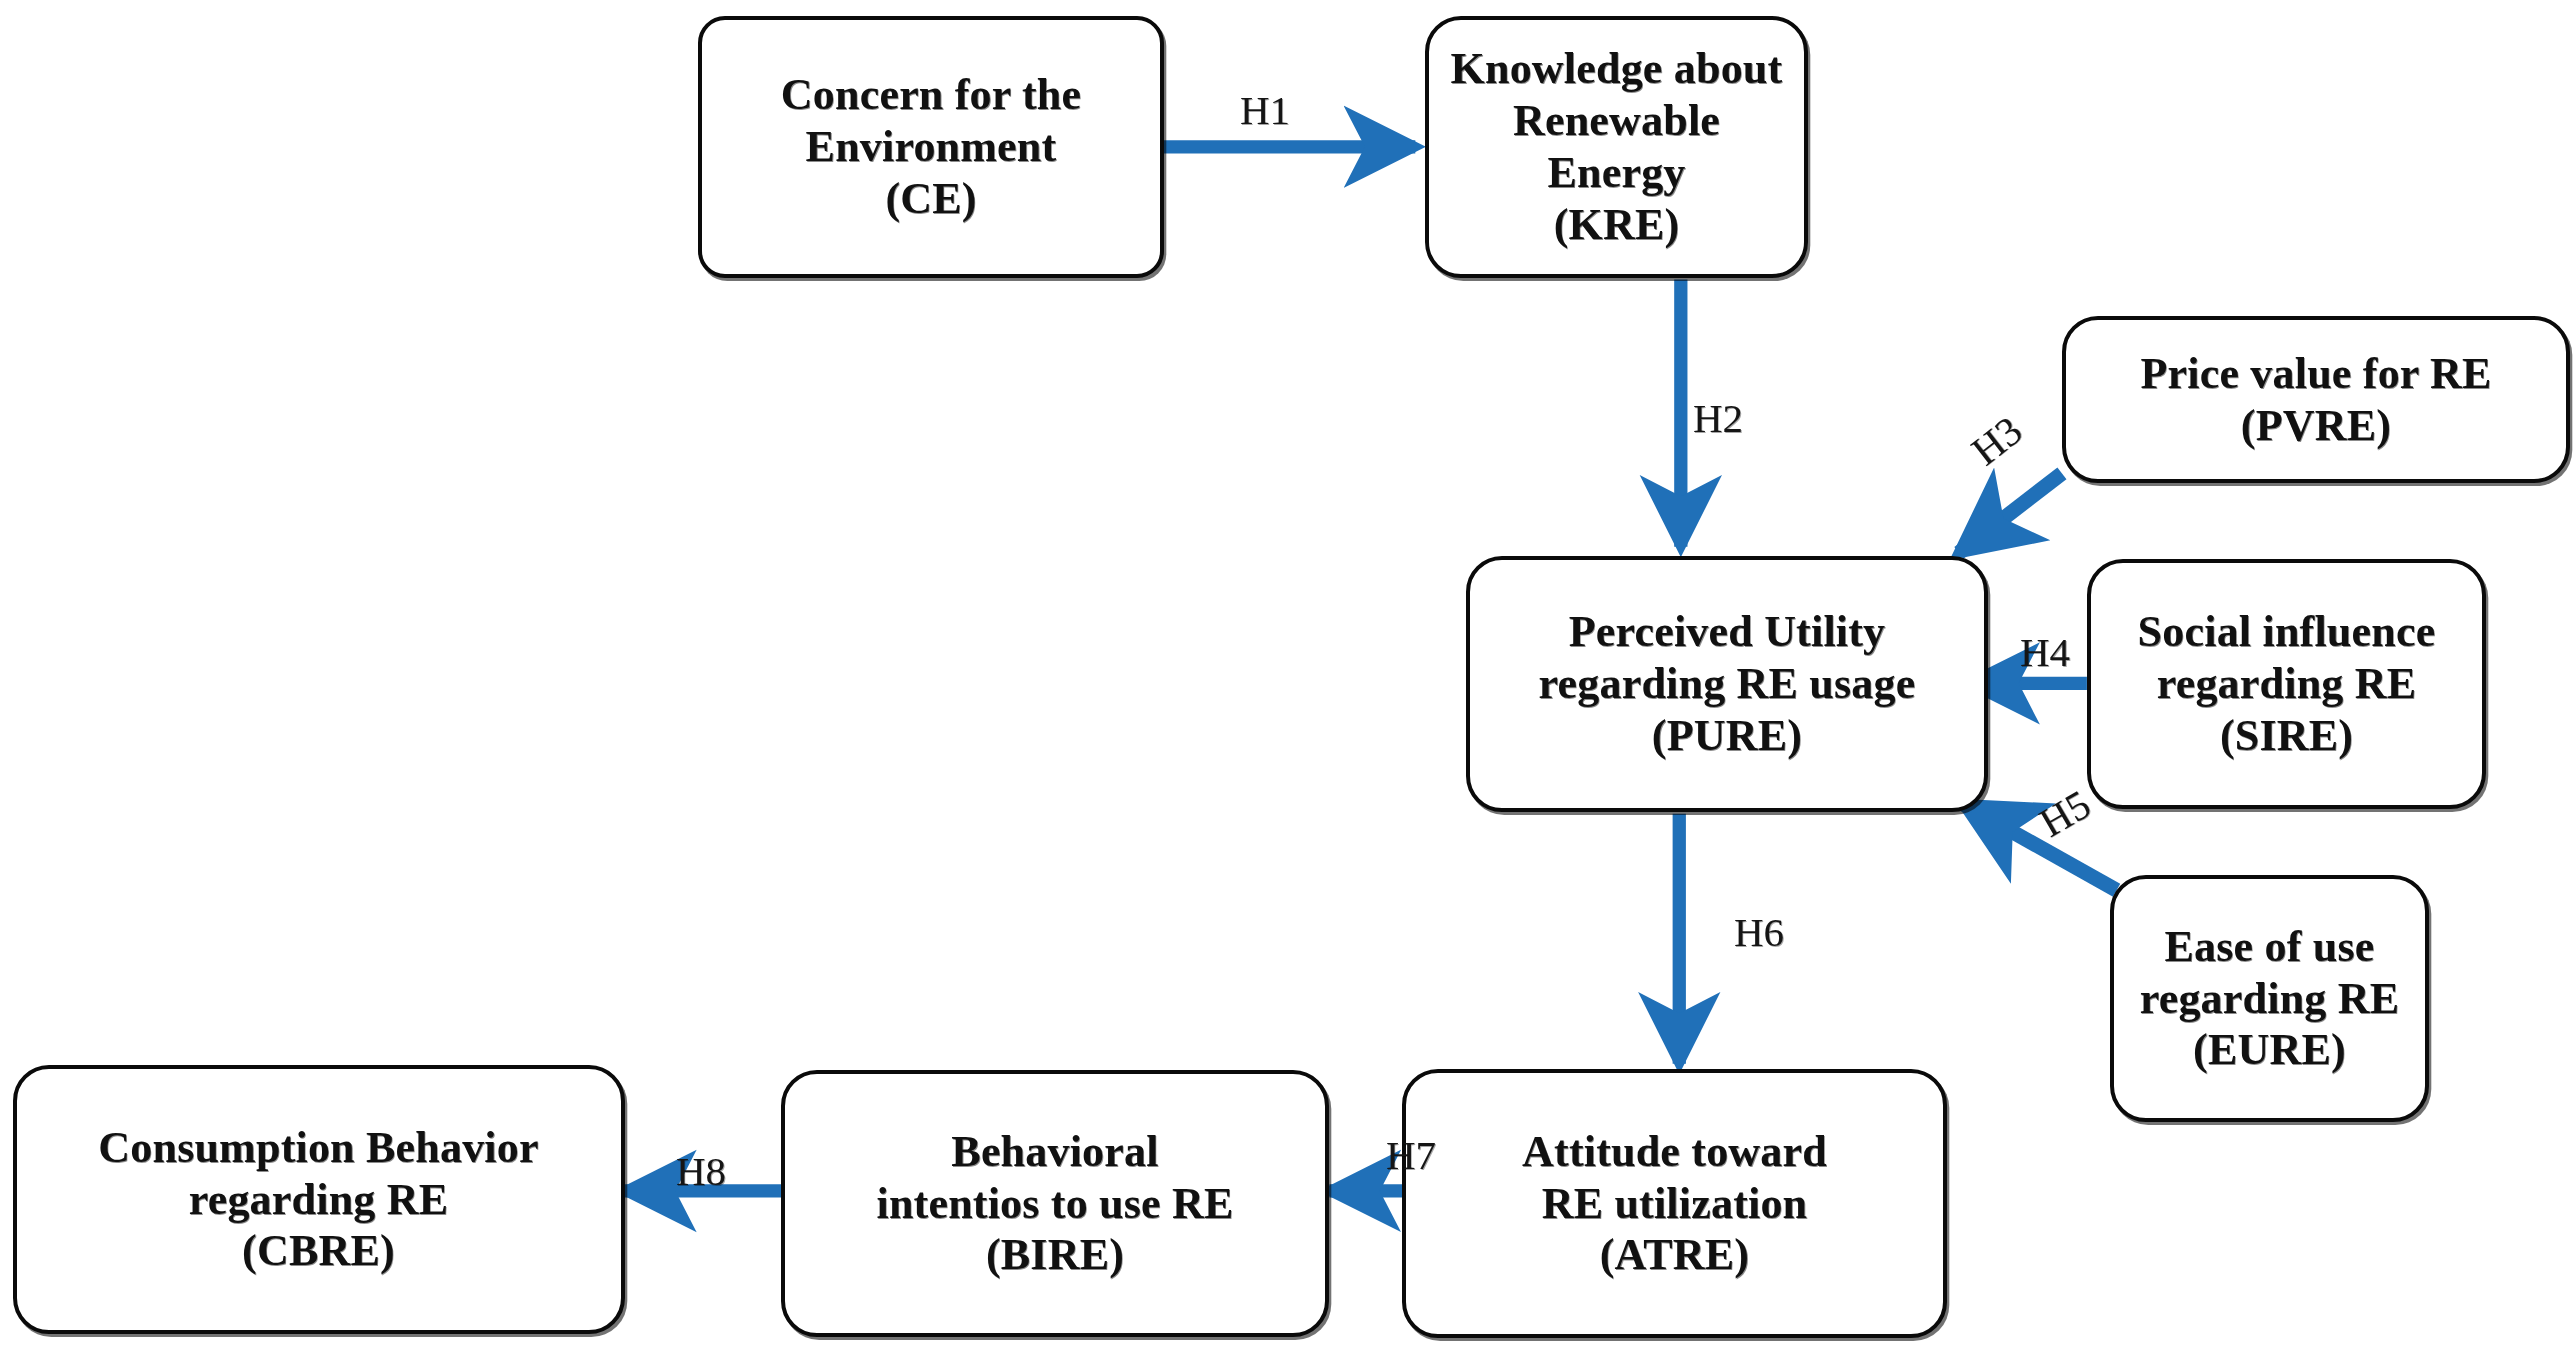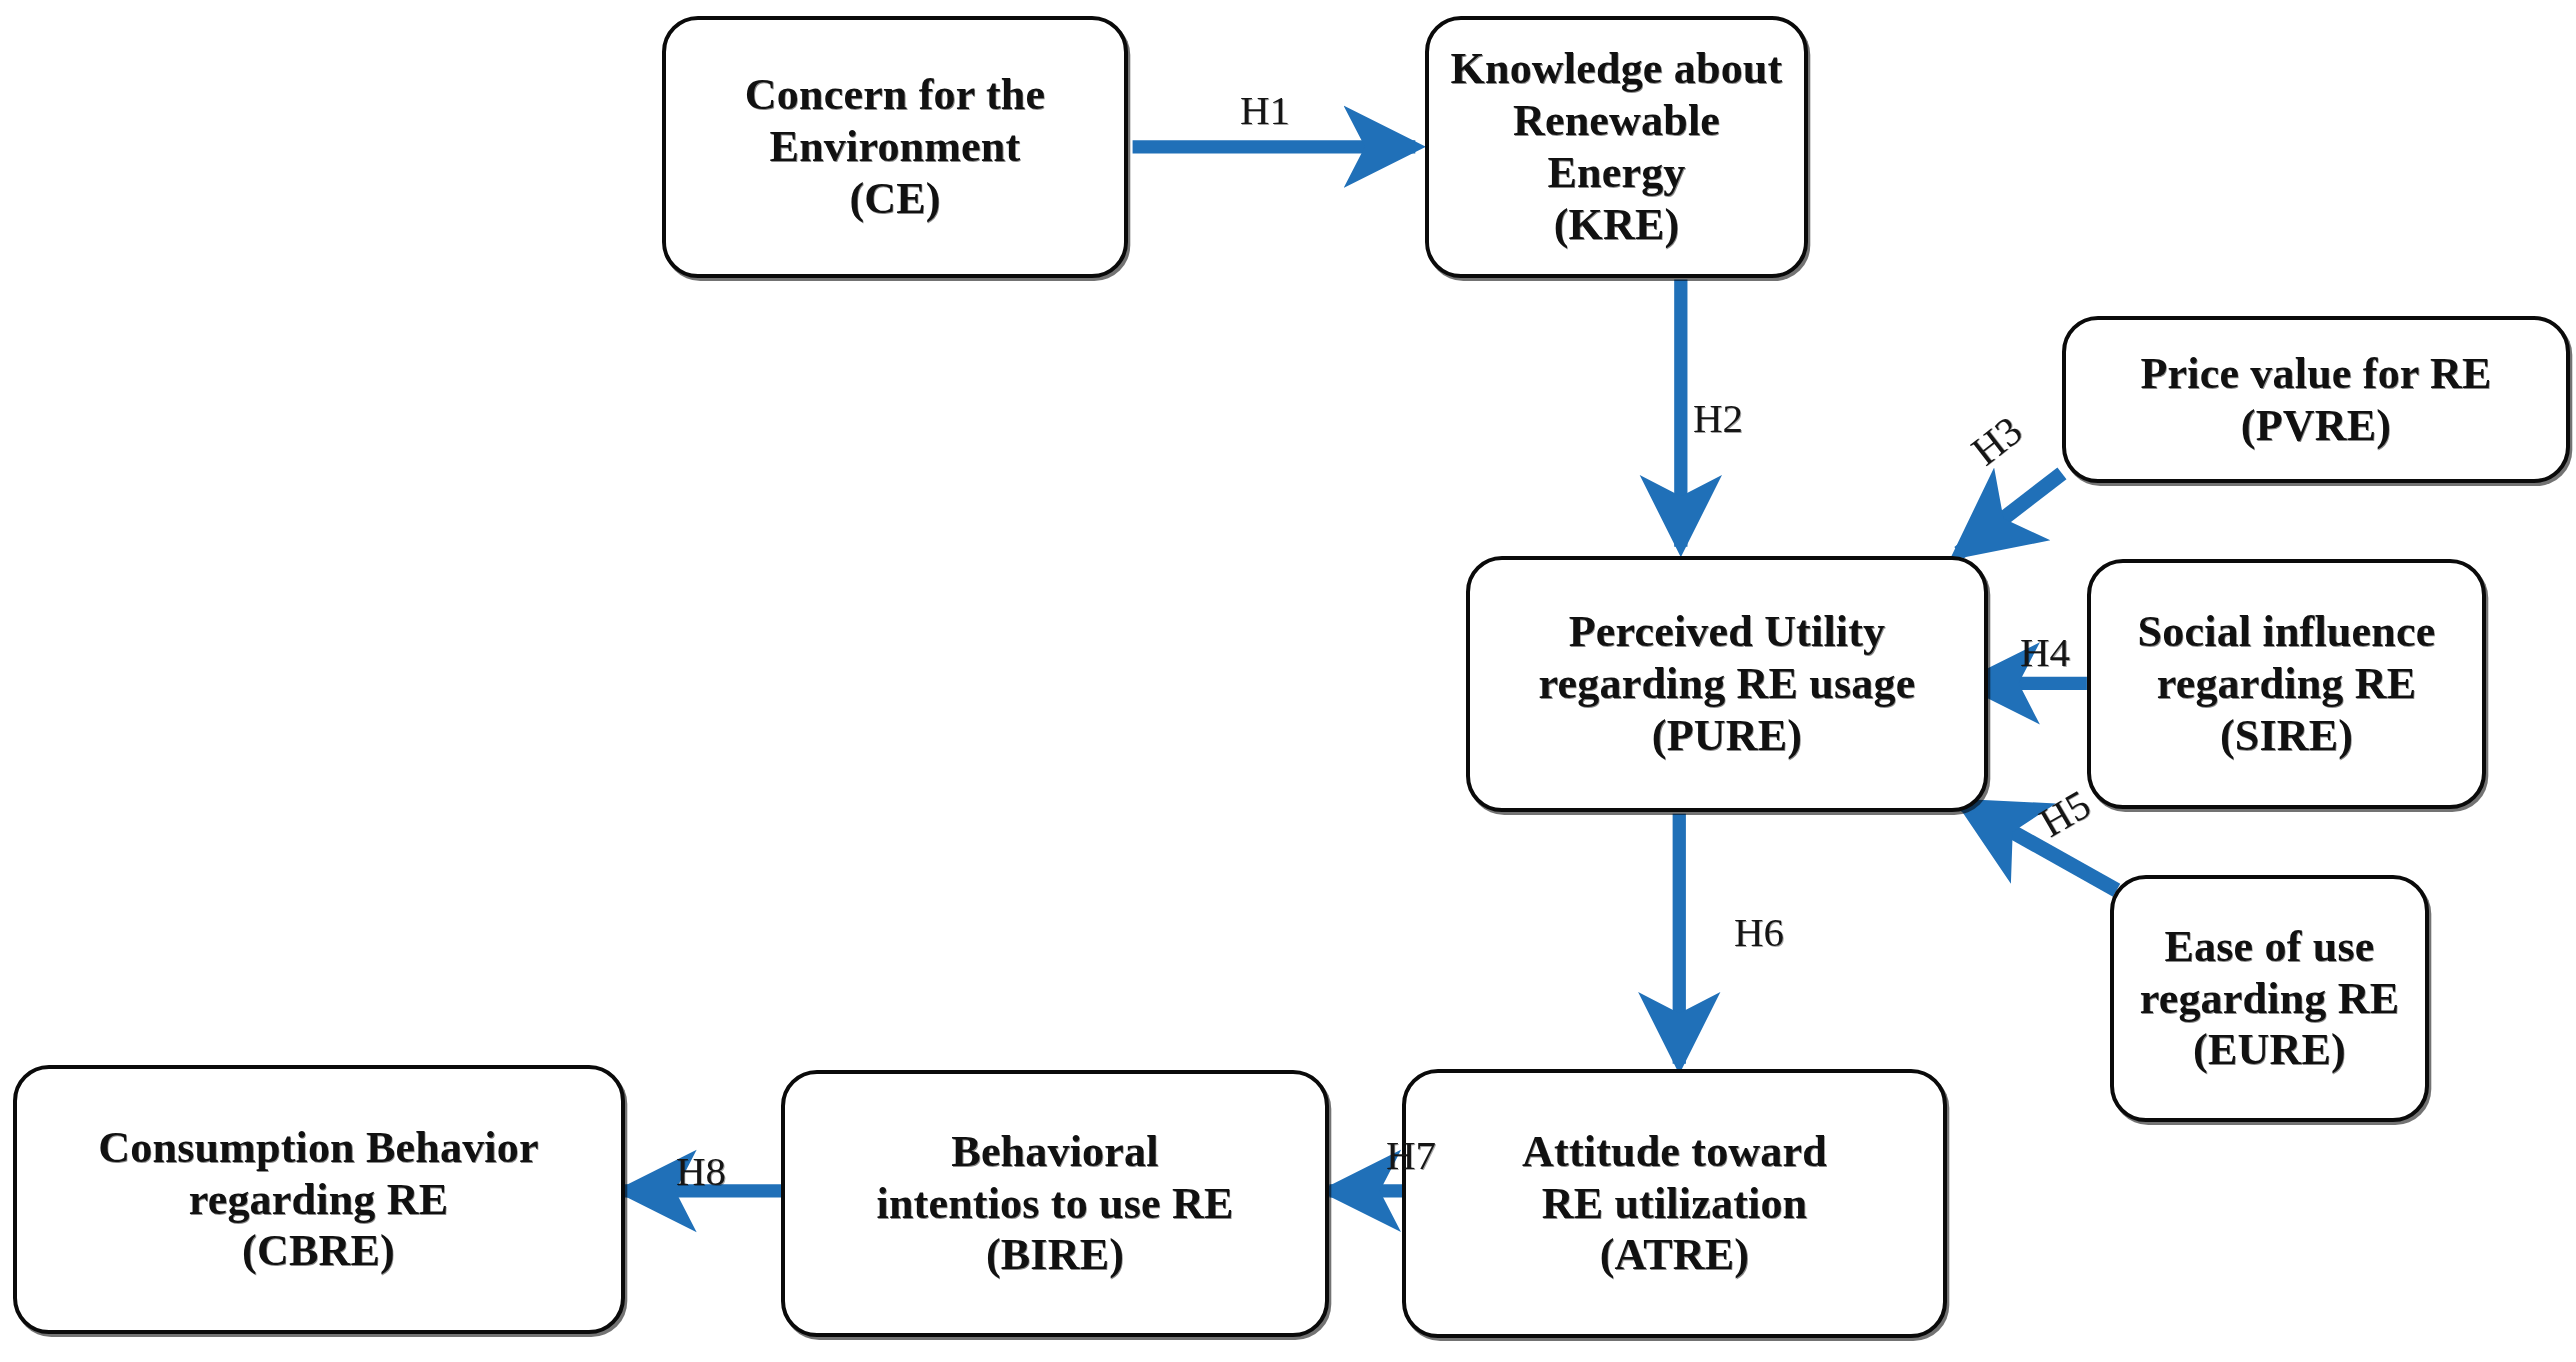--- a/index.html
+++ b/index.html
@@ -96,21 +96,21 @@
   <div class="edge-label" style="left:2020px; top:628px;">H4</div>
 
   <div class="edge-label" style="left:2031px; top:805px; transform:rotate(-30deg); transform-origin:left top;">H5</div>
 
   <div class="edge-label" style="left:1734px; top:908px;">H6</div>
 
   <div class="edge-label" style="left:1386px; top:1131px;">H7</div>
 
   <div class="edge-label" style="left:676px; top:1131px;margin-top:16px;">H8</div>
 
-  <div class="node" style="left:662px; top:15.6px; width:466px; height:262px;">
+  <div class="node" style="left:698px; top:15.6px; width:466px; height:262px;border-radius:27px;">
     <span class="node-label">Concern for the
 Environment
 (CE)</span>
   </div>
 
   <div class="node" style="left:1425px; top:15.6px; width:383px; height:262px;">
     <span class="node-label">Knowledge about
 Renewable Energy
 (KRE)</span>
   </div>

